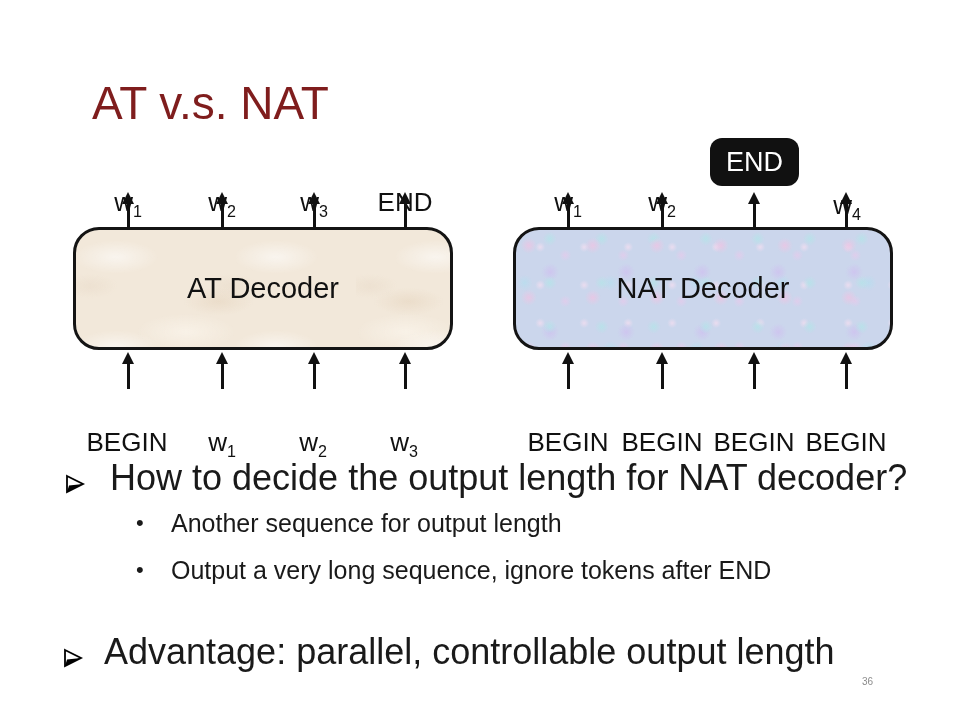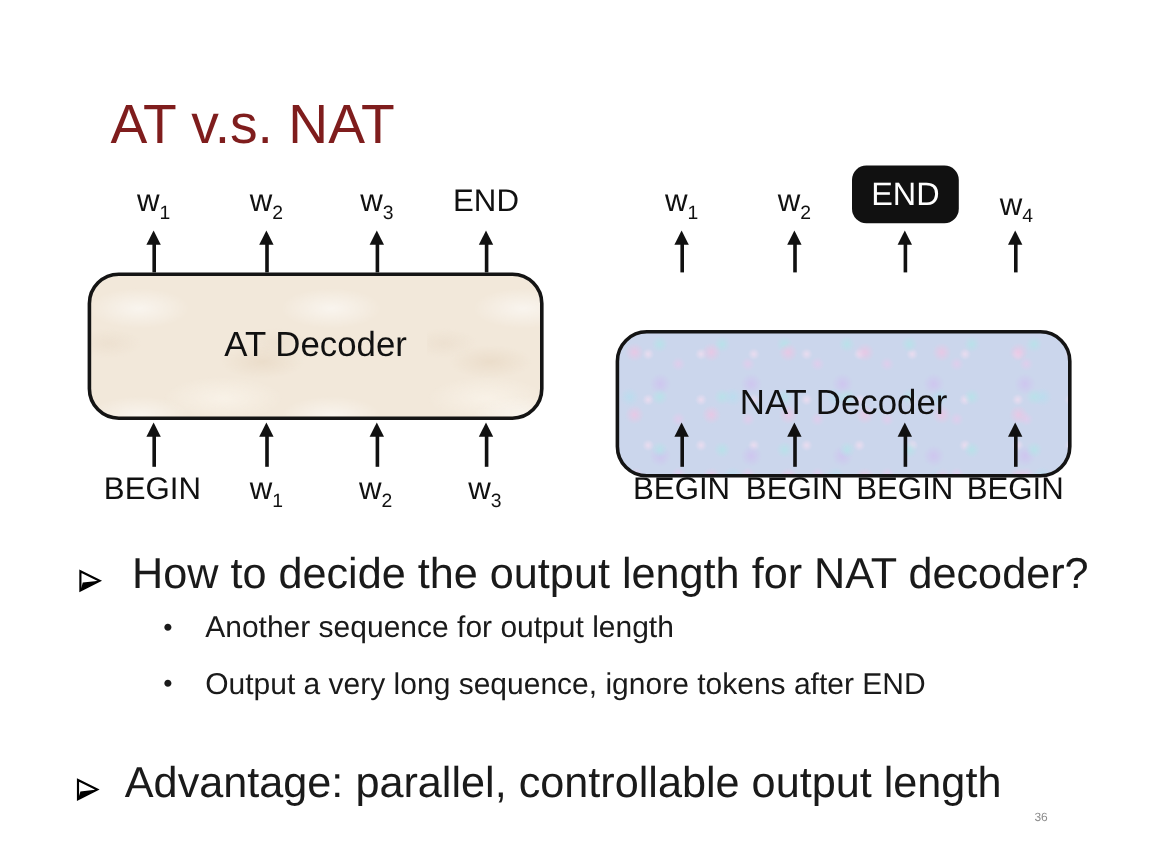--- a/index.html
+++ b/index.html
@@ -15,20 +15,21 @@
   .slide-title{
     left:92px;top:76px;
     font-size:46px;font-weight:400;letter-spacing:0px;color:#7f1d1d;
     white-space:nowrap;
   }
 
   
   .token{
     font-size:26px;text-align:center;white-space:nowrap;color:#111;
     line-height:34px;
+    margin-top:35px;
   }
   .token sub{font-size:0.62em;line-height:0;}
 
   
   .decoder-box{
     top:227px;width:380px;height:123px;box-sizing:border-box;
     border:3px solid #141414;border-radius:26px;
     display:flex;align-items:center;justify-content:center;
     font-size:29px;color:#111;
   }
@@ -47,21 +48,20 @@
     left:513px;
     background-color:#cbd6ec;
     background-image:
       radial-gradient(circle 8px at 20% 30%, rgba(235,198,228,0.85), rgba(235,198,228,0) 100%),
       radial-gradient(circle 7px at 65% 20%, rgba(183,226,233,0.9), rgba(183,226,233,0) 100%),
       radial-gradient(circle 9px at 45% 70%, rgba(206,197,239,0.95), rgba(206,197,239,0) 100%),
       radial-gradient(circle 6px at 85% 55%, rgba(226,204,236,0.85), rgba(226,204,236,0) 100%),
       radial-gradient(circle 8px at 10% 80%, rgba(186,221,238,0.9), rgba(186,221,238,0) 100%),
       radial-gradient(circle 5px at 55% 45%, rgba(244,222,240,0.75), rgba(244,222,240,0) 100%);
     background-size:64px 52px,52px 44px,76px 60px,58px 46px,86px 66px,44px 38px;
-    margin-top:48px;
   }
 
   
   .end-pill{
     left:710px;top:138px;width:89px;height:48px;
     background:#111;border-radius:12px;
     display:flex;align-items:center;justify-content:center;
     color:#fff;font-size:27px;
   }
 

